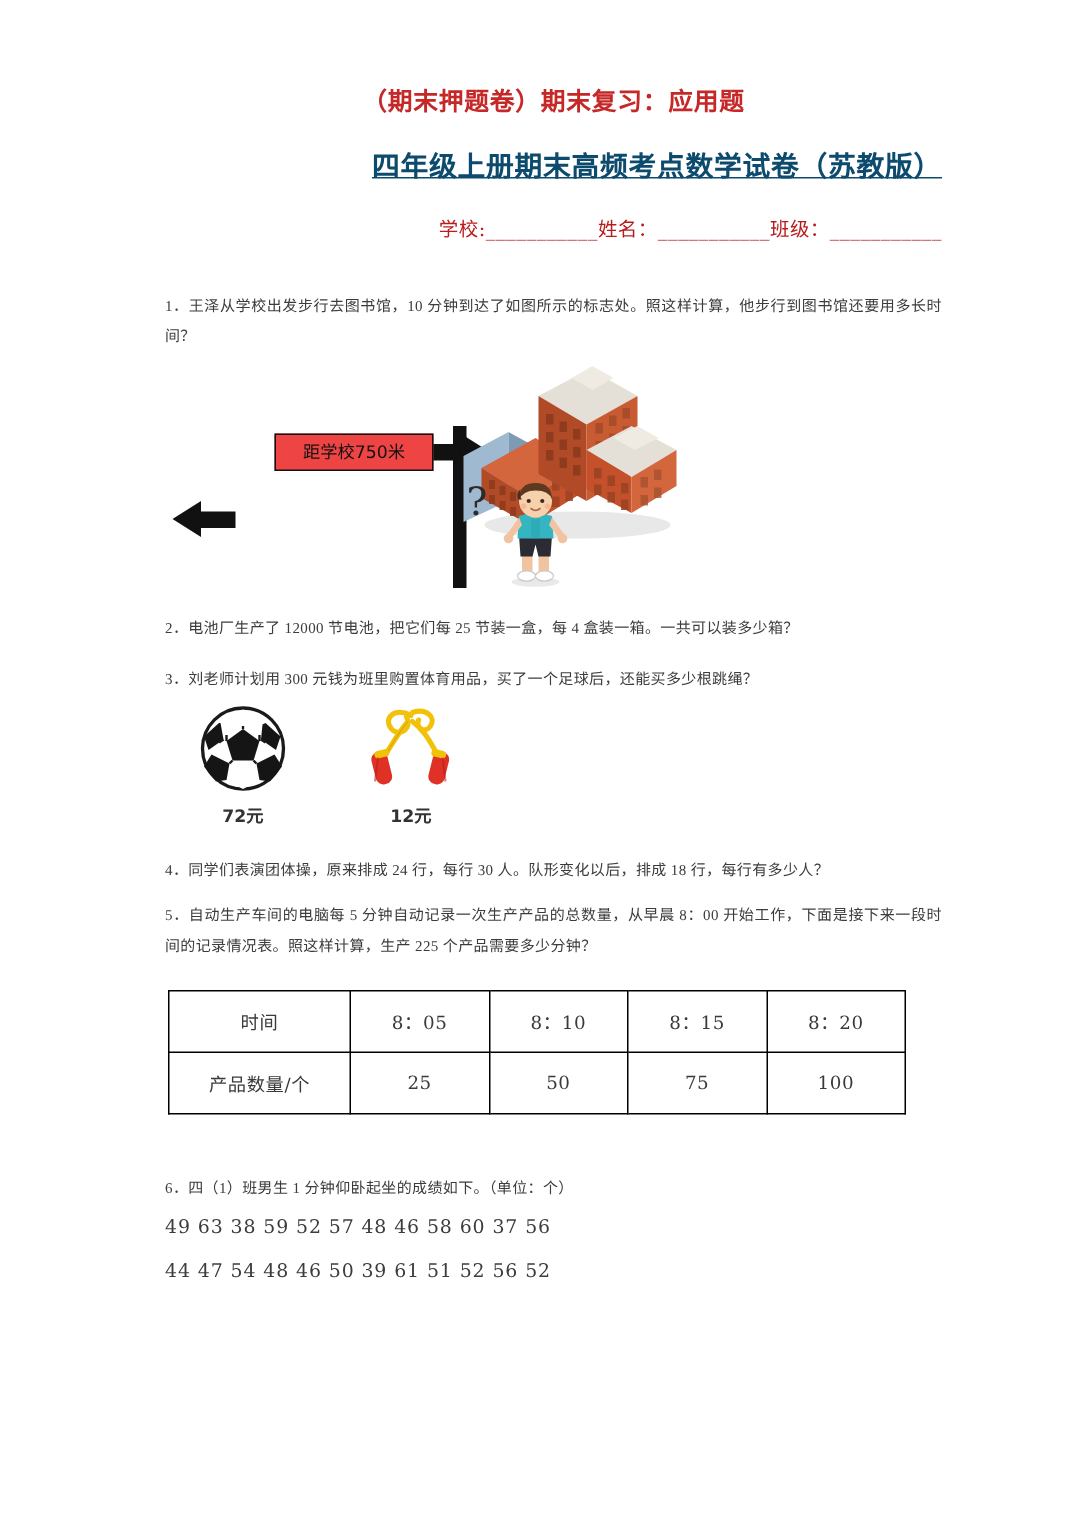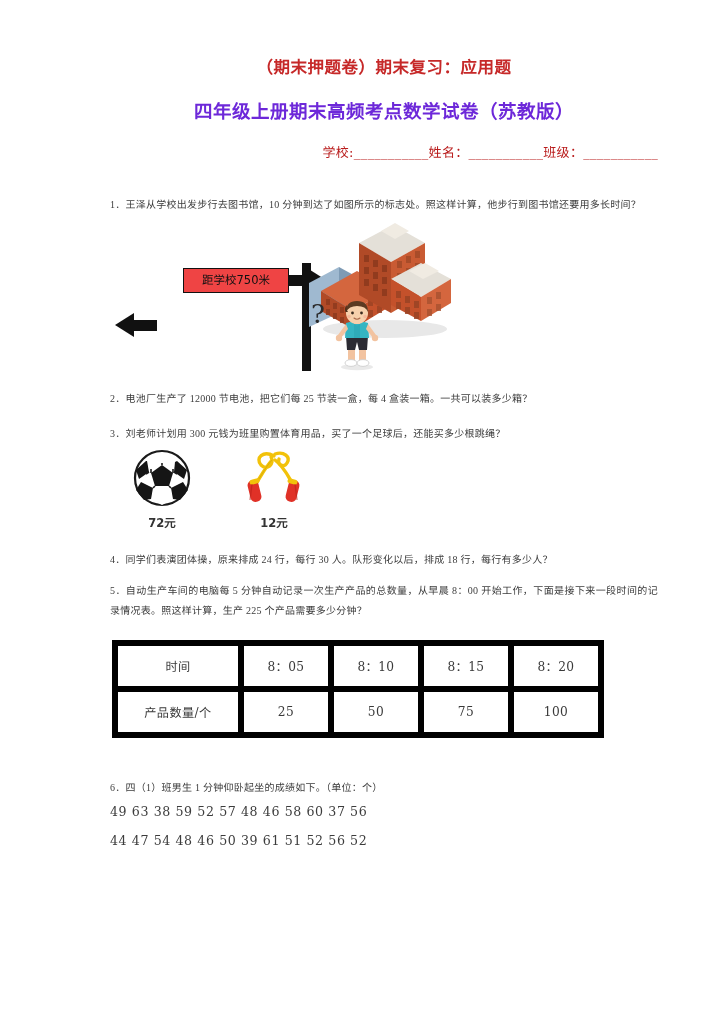--- a/index.html
+++ b/index.html
@@ -13,44 +13,45 @@
     height: 1024px;
     position: relative;
     overflow: hidden;
     font-family: "DejaVu Serif", "Liberation Serif", serif;
     color: #333333;
   }
   .page {
     width: 724px;
     height: 968px;
     box-sizing: border-box;
-    padding: 48px 66px 0 110px;
+    padding: 48px 96px 0 110px;
     position: relative;
   }
 
   
   .title-main {
     text-align: center;
     color: #C62828;
     font-family: "DejaVu Sans", "Liberation Sans", sans-serif;
     font-weight: bold;
     font-size: 16.5px;
     letter-spacing: 0.5px;
     margin: 8px 0 0 0;
     line-height: 1.5;
   }
   .title-sub {
-    text-align: center;
-    color: #6d28d9;
+    text-align: right;
+    color: #0c4a6e;
     font-family: "DejaVu Sans", "Liberation Sans", sans-serif;
     font-weight: bold;
     font-size: 18.5px;
     letter-spacing: 0.5px;
     margin: 18px 0 0 0;
     line-height: 1.45;
+    text-decoration: underline;
   }
   .idline {
     text-align: right;
     font-size: 13px;
     color: #b91c1c;
     margin: 16px 0 0 0;
     letter-spacing: 0.3px;
     white-space: pre;
   }
 
@@ -205,21 +206,21 @@
 
   
   .tbl-wrap { margin-top: 18px; }
   table.data {
     border-collapse: collapse;
     width: 492px;
     margin: 0 0 0 2px;
     table-layout: fixed;
   }
   table.data td {
-    border: 6px solid #000000;
+    border: 1px solid #000000;
     height: 38px;
     text-align: center;
     vertical-align: middle;
     font-size: 12.2px;
     color: #3a3a3a;
     letter-spacing: 0.4px;
   }
   table.data td.hdr {
     width: 118px;
     font-size: 12.2px;

